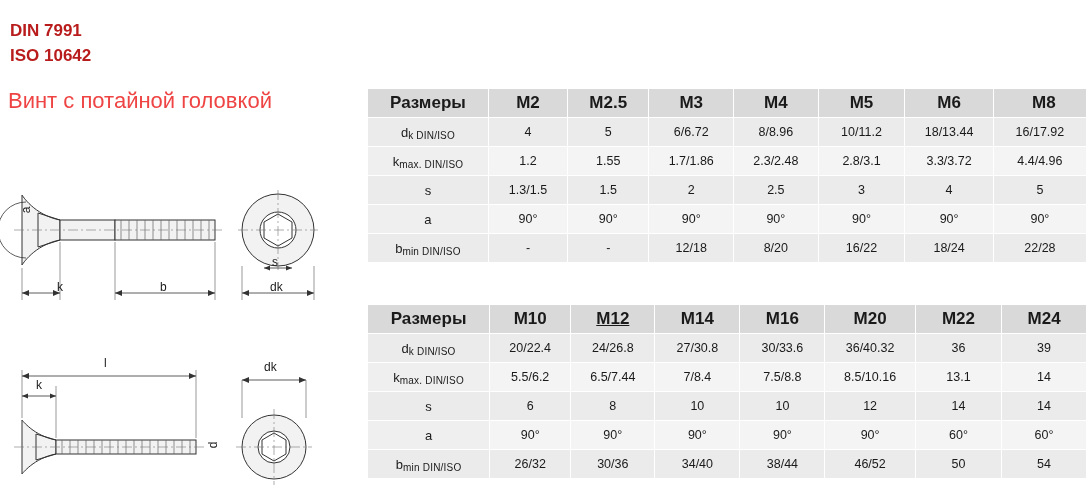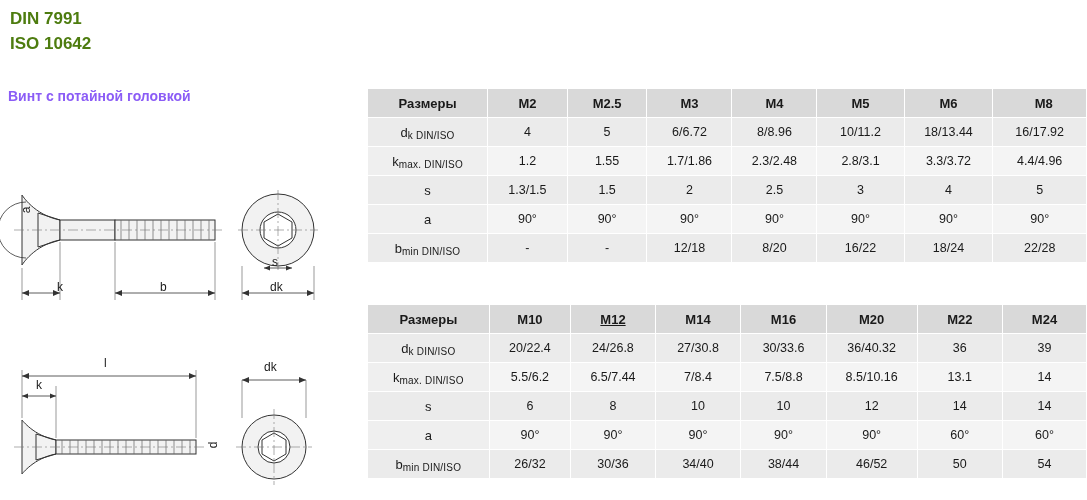--- a/index.html
+++ b/index.html
@@ -20,35 +20,34 @@
   .left-col {
     position: absolute;
     left: 0;
     top: 0;
     width: 360px;
     height: 500px;
   }
   .std-title {
     position: absolute;
     left: 10px;
-    top: 6px;
+    top: 18px;
     font-size: 17px;
     font-weight: bold;
     line-height: 25px;
-    color: #4d7c0f;
+    color: #b91c1c;
   }
   .std-title div { white-space: nowrap; }
   .subtitle {
     position: absolute;
     left: 8px;
     top: 88px;
-    font-size: 14px;
-    color: #8b5cf6;
+    font-size: 22px;
+    color: #ef4444;
     white-space: nowrap;
-    font-weight: bold;
   }
 
   .drawing {
     position: absolute;
     left: 0;
   }
   .drawing svg { display: block; }
 
   
   .table-wrap {
@@ -64,21 +63,21 @@
     border: 1px solid #ffffff;
     text-align: center;
     vertical-align: middle;
     height: 28px;
     padding: 0 2px;
     white-space: nowrap;
   }
   table.spec thead th {
     background: #d9d9d9;
     font-weight: bold;
-    font-size: 13px;
+    font-size: 17px;
   }
   table.spec tbody tr:nth-child(odd) td { background: #ebebeb; }
   table.spec tbody tr:nth-child(even) td { background: #f4f4f4; }
   table.spec tbody td.rowhead {
     background: #e4e4e4;
     font-weight: normal;
   }
   table.spec tbody tr:nth-child(even) td.rowhead { background: #efefef; }
   .rh { font-size: 13px; }
   .rh sub {

